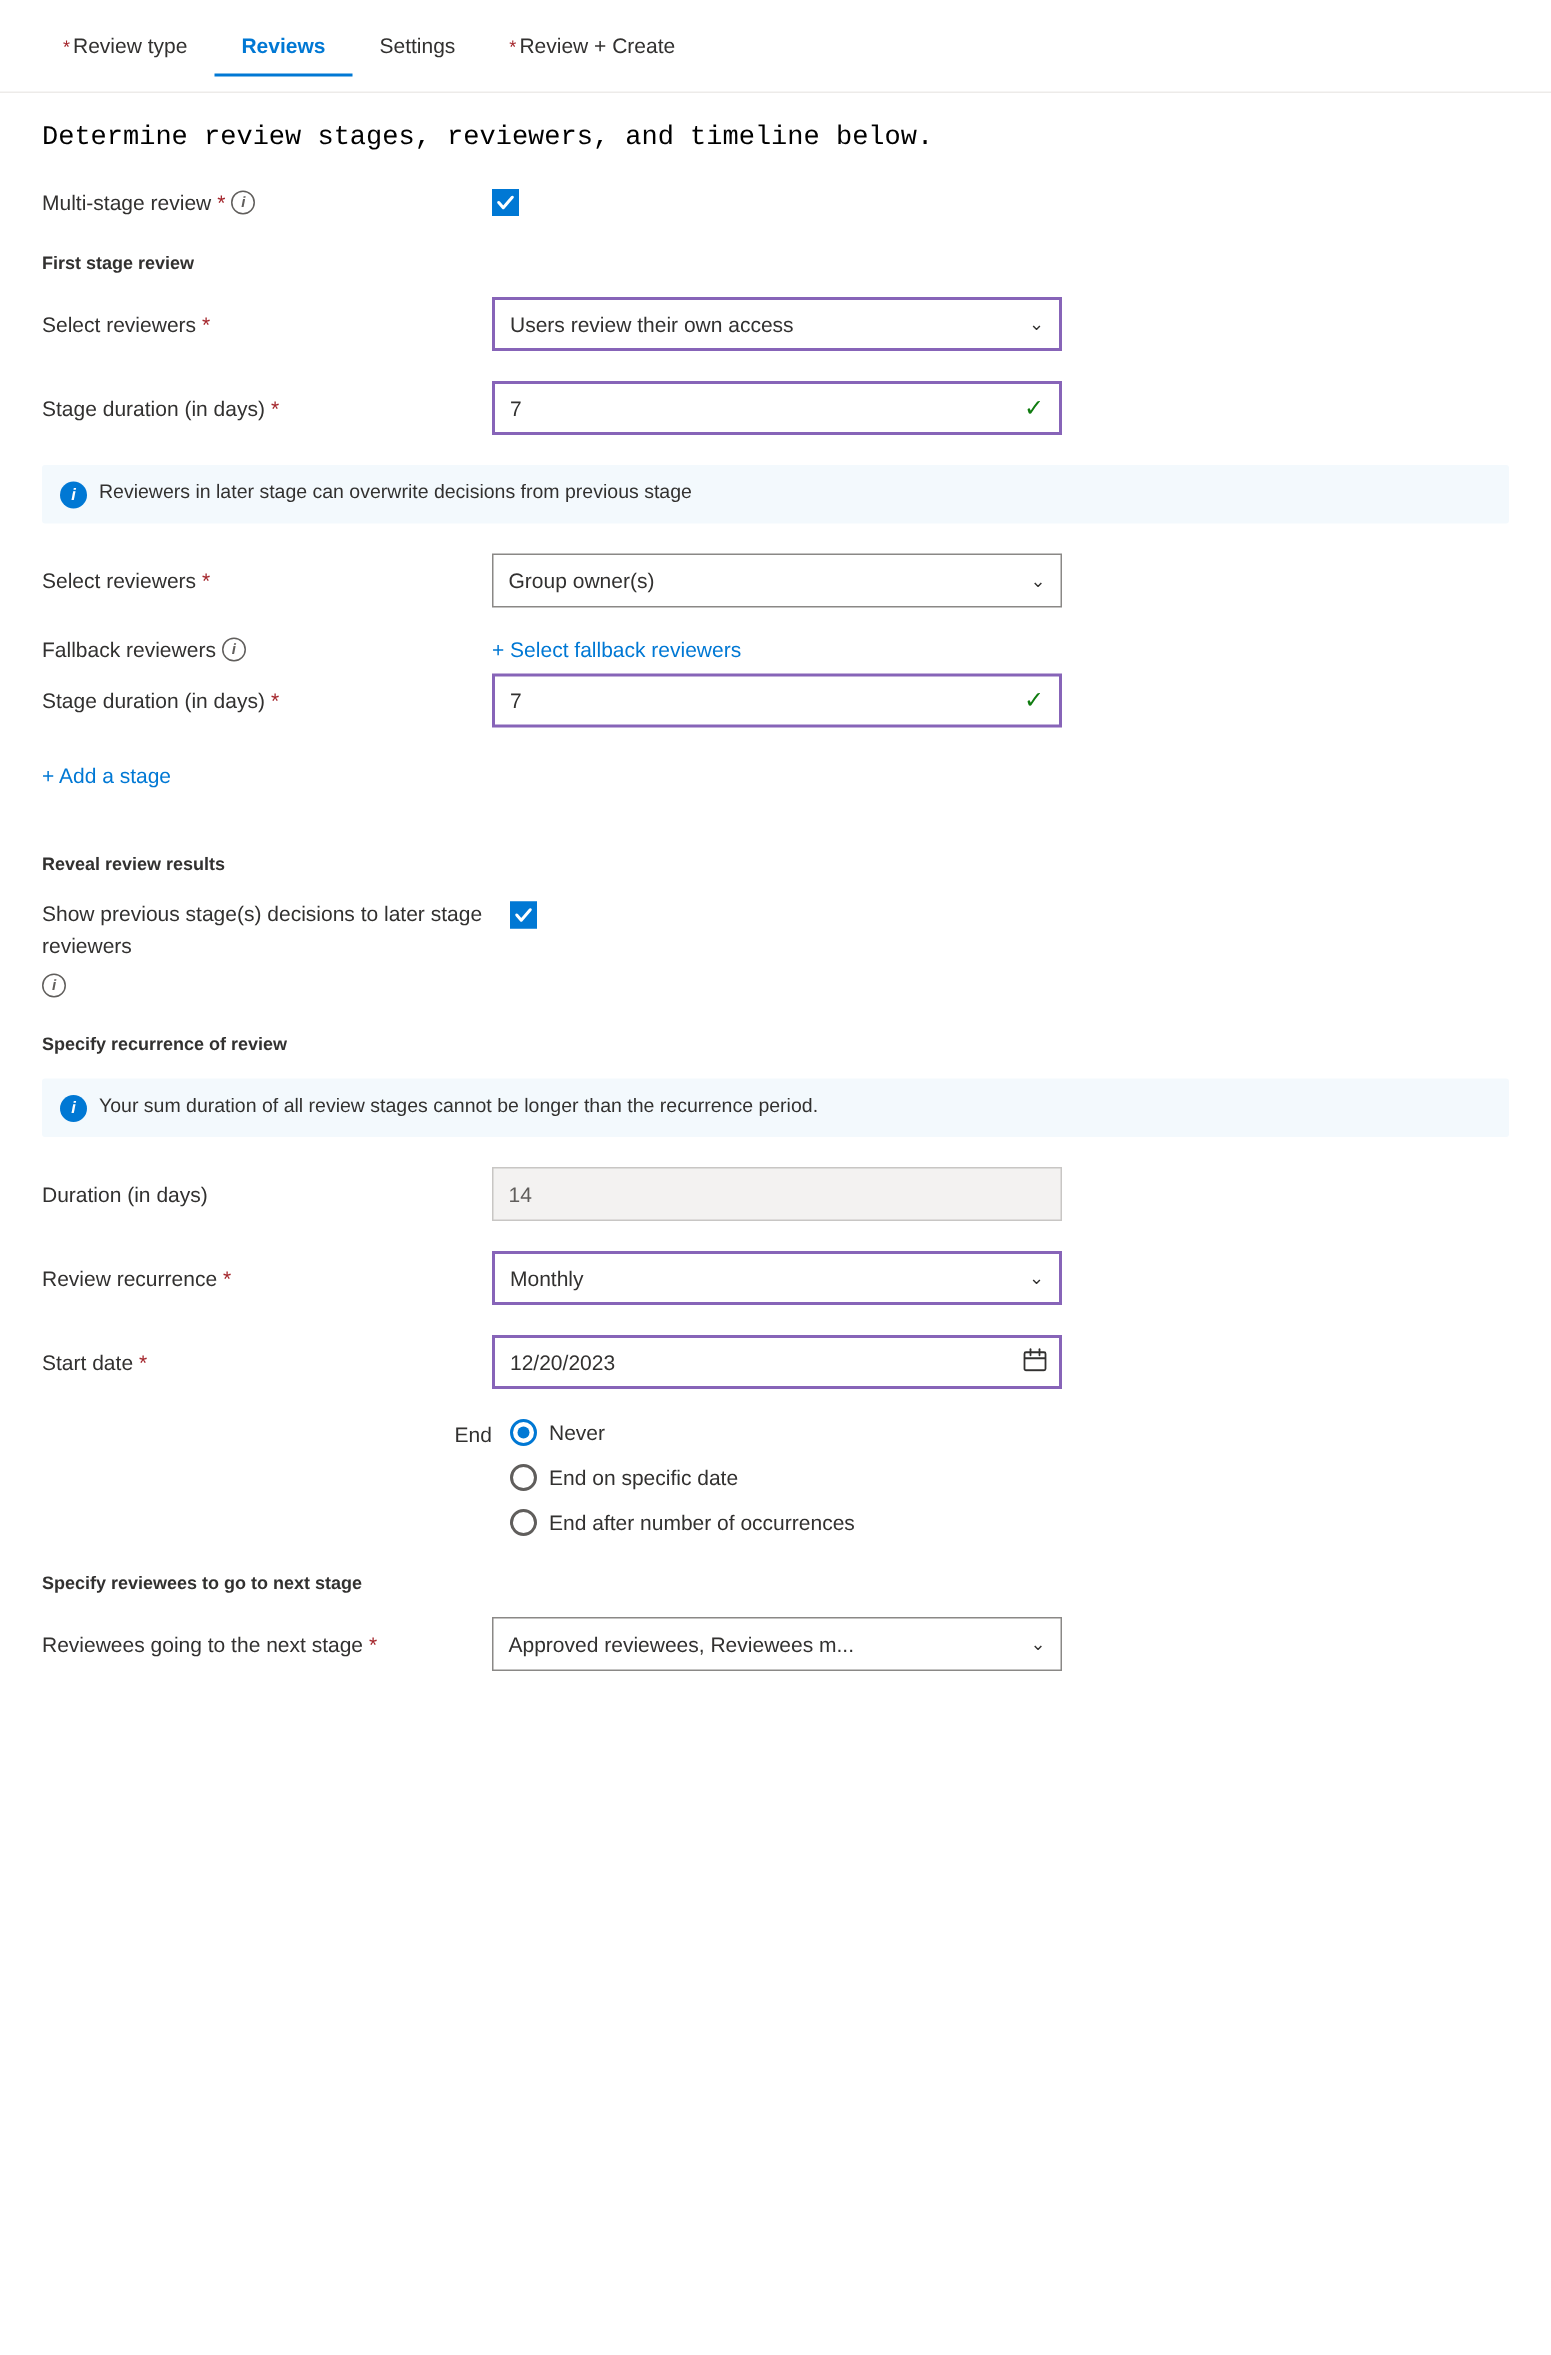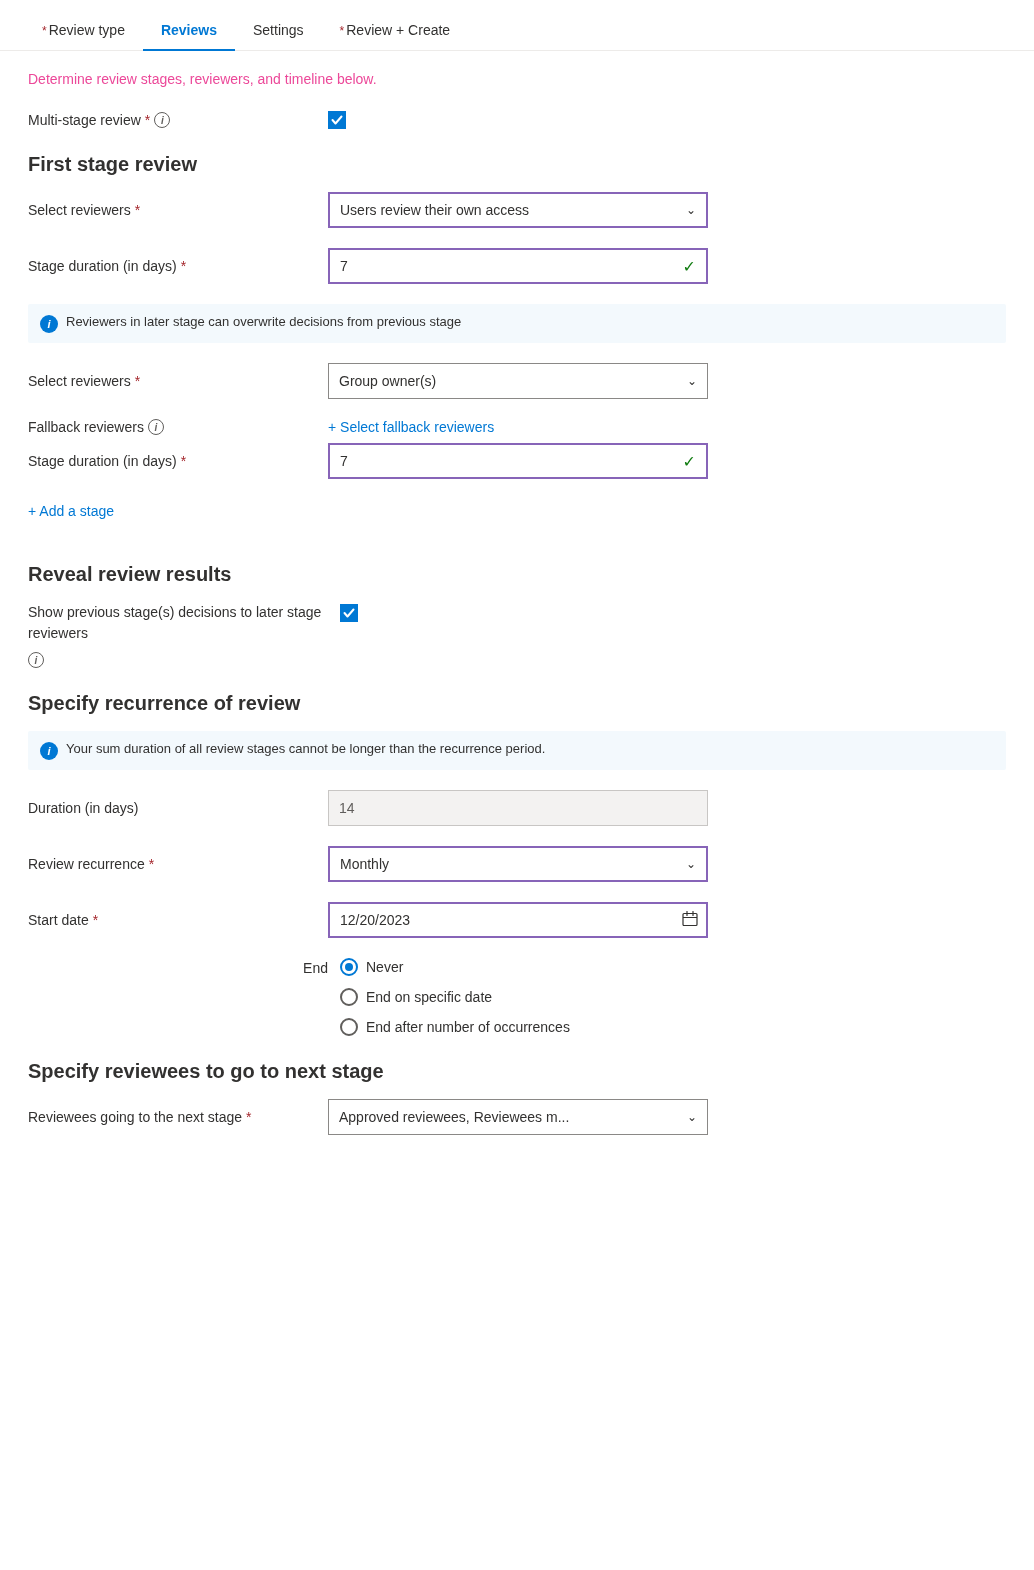--- a/index.html
+++ b/index.html
@@ -10,21 +10,21 @@
       background: #fff;
       width: 1034px;
       min-height: 1570px;
       padding: 0;
     }
 
     .nav-tabs {
       display: flex;
       align-items: center;
       gap: 0;
-      padding: 12px 24px 0 24px;
+      padding: 12px 24px 11px 24px;
       border-bottom: 1px solid #edebe9;
       margin-bottom: 0;
     }
 
     .nav-tab {
       padding: 10px 18px 12px 18px;
       font-size: 14px;
       color: #323130;
       cursor: pointer;
       position: relative;
@@ -50,23 +50,24 @@
       color: #a4262c;
       font-size: 12px;
       margin-right: 2px;
     }
 
     .content {
       padding: 20px 28px 40px 28px;
     }
 
     .subtitle {
-      font-size: 14px;
-      color: #ec4899;
+      font-size: 18px;
+      color: #000000;
       margin-bottom: 24px;
+      font-family: Liberation Mono, monospace;
     }
 
     .form-row {
       display: flex;
       align-items: center;
       margin-bottom: 20px;
     }
 
     .form-label {
       min-width: 300px;
@@ -116,21 +117,21 @@
       justify-content: center;
       cursor: pointer;
     }
 
     .custom-checkbox svg {
       width: 12px;
       height: 12px;
     }
 
     .section-heading {
-      font-size: 20px;
+      font-size: 12px;
       font-weight: 700;
       color: #323130;
       margin: 24px 0 16px 0;
     }
 
     .select-dropdown {
       width: 100%;
       height: 36px;
       border: 1px solid #8a8886;
       padding: 0 10px;

